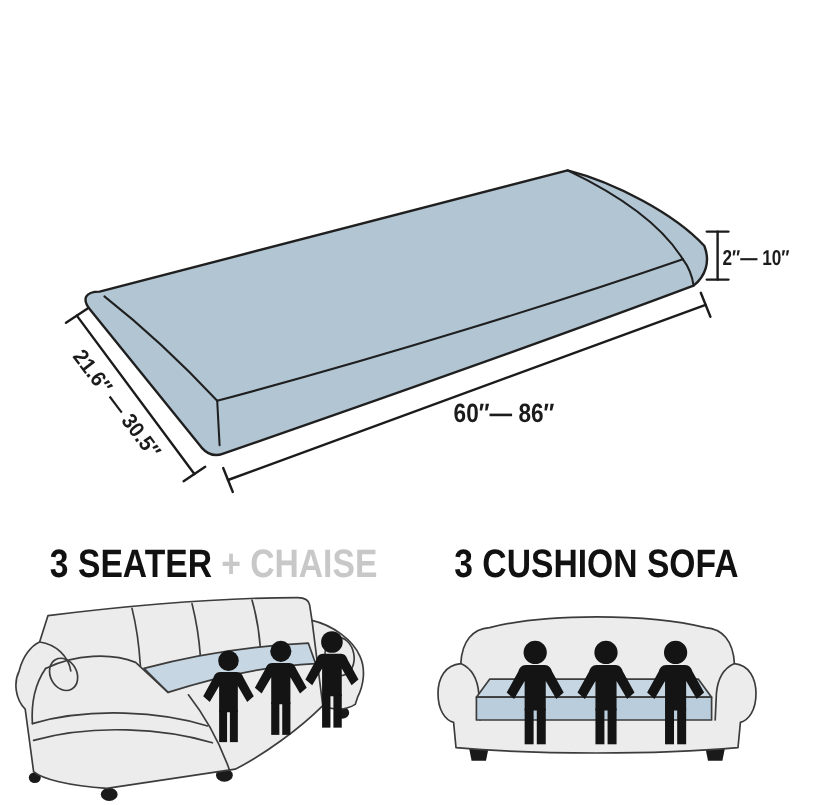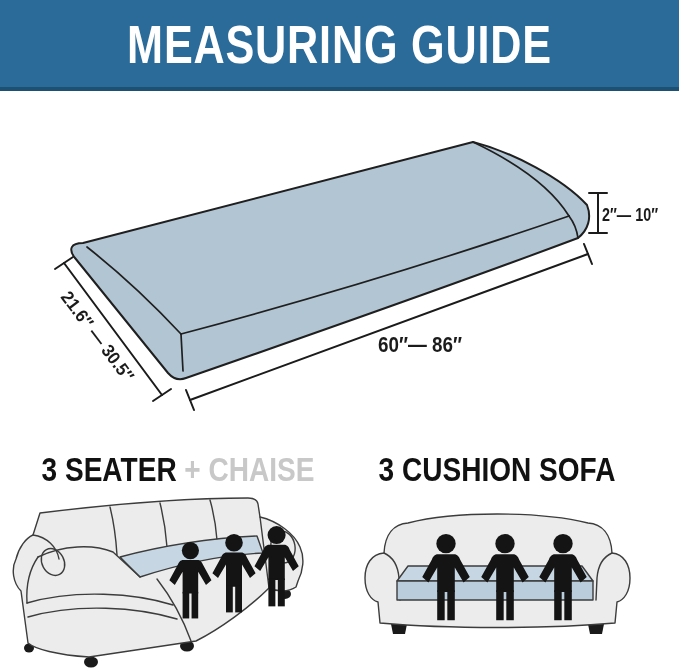--- a/index.html
+++ b/index.html
@@ -36,23 +36,20 @@
   
   .sofa-left{position:absolute;left:5px;top:495px;width:340px;height:175px;}
   .sofa-right{position:absolute;left:362px;top:498px;width:285px;height:150px;}
   .hidden-defs{position:absolute;width:0;height:0;overflow:hidden;}
 </style>
 </head>
 <body>
 
 <div class="page">
 
-  <header class="banner">
-    <h1>MEASURING GUIDE</h1>
-  </header>
 
   <svg class="diagram-svg" viewBox="0 0 679 671">
 
     <g stroke="#1f1f1f" stroke-width="2" stroke-linejoin="round" stroke-linecap="round">
       <path fill="#b2c5d3" d="M 83,243 L 473,142
            C 512,152 562,178 587,205
            C 592,218 588,230 578,238
            C 450,286 310,335 186,378
            Q 176,382 168,373
            L 75,258

